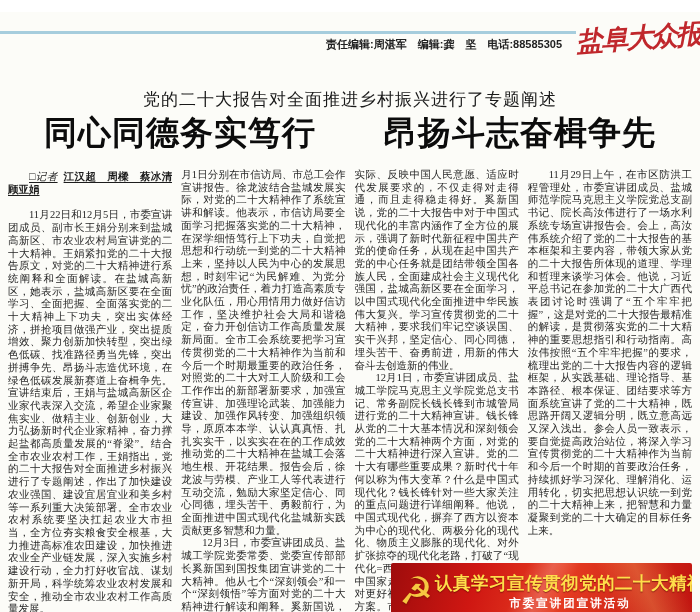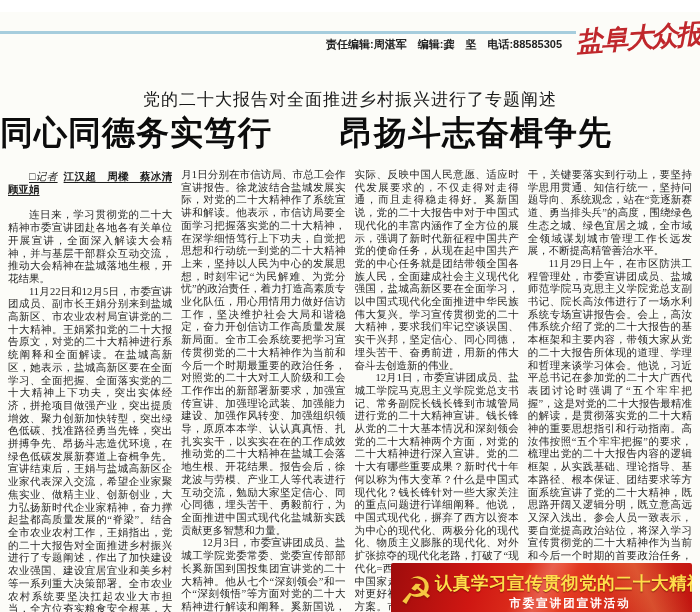--- a/index.html
+++ b/index.html
@@ -20,21 +20,21 @@
     position:absolute; top:8px; left:576px; width:122px; text-align:center;
     color:#c0272c; font-size:27px; font-weight:bold; font-style:italic;
     letter-spacing:-2px; transform:rotate(-4deg); white-space:nowrap;
   }
   
   .kicker {
     position:absolute; top:76px; left:0; width:100%; text-align:center;
     font-size:17px; letter-spacing:1px; color:#191919;
   }
   .headline-main {
-    position:absolute; top:99px; left:0; width:100%; 
+    position:absolute; top:99px; left:0; width:100%; text-align:center;
     font-family:"Liberation Sans","DejaVu Sans",sans-serif;
     font-size:33px; font-weight:900; letter-spacing:1px; color:#0c0c0c; white-space:nowrap;
   }
   
   .body-cols {
     position:absolute; top:157px; left:8px; width:684px; bottom:2px;
     display:flex; gap:9px; overflow:hidden;
   }
   .col { flex:1 1 0; min-width:0; font-size:10.5px; line-height:12.7px;
     text-align:justify; color:#272727; overflow:hidden; }
@@ -86,37 +86,35 @@
 
   <div class="kicker">党的二十大报告对全面推进乡村振兴进行了专题阐述</div>
   <div class="headline-main">同心同德务实笃行　　昂扬斗志奋楫争先</div>
 
   <div class="body-cols">
 
     <div class="col">
       <p class="byline">
         <span class="byline-prefix">□记者</span><span>江汉超　周樑　蔡冰清　顾亚娟</span>
       </p>
-      <p class="para">连日来，学习贯彻党的二十大精神市委宣讲团赴各地各有关单位开展宣讲，全面深入解读大会精神，并与基层干部群众互动交流，推动大会精神在盐城落地生根，开花结果。</p>
       <p class="para">11月22日和12月5日，市委宣讲团成员、副市长王娟分别来到盐城高新区、市农业农村局宣讲党的二十大精神。王娟紧扣党的二十大报告原文，对党的二十大精神进行系统阐释和全面解读。在盐城高新区，她表示，盐城高新区要在全面学习、全面把握、全面落实党的二十大精神上下功夫，突出实体经济，拼抢项目做强产业，突出提质增效、聚力创新加快转型，突出绿色低碳、找准路径勇当先锋，突出拼搏争先、昂扬斗志造优环境，在绿色低碳发展新赛道上奋楫争先。宣讲结束后，王娟与盐城高新区企业家代表深入交流，希望企业家聚焦实业、做精主业、创新创业，大力弘扬新时代企业家精神，奋力撑起盐都高质量发展的“脊梁”。结合全市农业农村工作，王娟指出，党的二十大报告对全面推进乡村振兴进行了专题阐述，作出了加快建设农业强国、建设宜居宜业和美乡村等一系列重大决策部署。全市农业农村系统要坚决扛起农业大市担当，全方位夯实粮食安全根基，大力推进高标准农田建设，加快推进农业全产业链发展，深入实施乡村建设行动，全力打好收官战、谋划新开局，科学统筹农业农村发展和安全，推动全市农业农村工作高质量发展。</p>
 
     </div>
 
     <div class="col">
       <p class="para cont">月1日分别在市信访局、市总工会作宣讲报告。徐龙波结合盐城发展实际，对党的二十大精神作了系统宣讲和解读。他表示，市信访局要全面学习把握落实党的二十大精神，在深学细悟笃行上下功夫，自觉把思想和行动统一到党的二十大精神上来，坚持以人民为中心的发展思想，时刻牢记“为民解难、为党分忧”的政治责任，着力打造高素质专业化队伍，用心用情用力做好信访工作，坚决维护社会大局和谐稳定，奋力开创信访工作高质量发展新局面。全市工会系统要把学习宣传贯彻党的二十大精神作为当前和今后一个时期最重要的政治任务，对照党的二十大对工人阶级和工会工作作出的新部署新要求，加强宣传宣讲、加强理论武装、加强能力建设、加强作风转变、加强组织领导，原原本本学、认认真真悟、扎扎实实干，以实实在在的工作成效推动党的二十大精神在盐城工会落地生根、开花结果。报告会后，徐龙波与劳模、产业工人等代表进行互动交流，勉励大家坚定信心、同心同德，埋头苦干、勇毅前行，为全面推进中国式现代化盐城新实践贡献更多智慧和力量。</p>
       <p class="para">12月3日，市委宣讲团成员、盐城工学院党委常委、党委宣传部部长奚新国到国投集团宣讲党的二十大精神。他从七个“深刻领会”和一个“深刻领悟”等方面对党的二十大精神进行解读和阐释。奚新国说，过去10年来，全国、全省和全市各个领域发生的巨大变化，实现的历史性变革充分说明，新时代的伟大成就，是党和人民一道拼出来干出来奋斗出来的，证明了党的十八大以来，党中央的大政方针和工作部署是完全正确的。中国特色社会主义道路是符合中国</p>
     </div>
 
     <div class="col">
       <p class="para cont">实际、反映中国人民意愿、适应时代发展要求的，不仅走得对走得通，而且走得稳走得好。奚新国说，党的二十大报告中对于中国式现代化的丰富内涵作了全方位的展示，强调了新时代新征程中国共产党的使命任务，从现在起中国共产党的中心任务就是团结带领全国各族人民，全面建成社会主义现代化强国，盐城高新区要在全面学习，以中国式现代化全面推进中华民族伟大复兴。学习宣传贯彻党的二十大精神，要求我们牢记空谈误国、实干兴邦，坚定信心、同心同德，埋头苦干、奋勇前进，用新的伟大奋斗去创造新的伟业。</p>
       <p class="para">12月1日，市委宣讲团成员、盐城工学院马克思主义学院党总支书记、常务副院长钱长锋到市城管局进行党的二十大精神宣讲。钱长锋从党的二十大基本情况和深刻领会党的二十大精神两个方面，对党的二十大精神进行深入宣讲。党的二十大有哪些重要成果？新时代十年何以称为伟大变革？什么是中国式现代化？钱长锋针对一些大家关注的重点问题进行详细阐释。他说，中国式现代化，摒弃了西方以资本为中心的现代化、两极分化的现代化、物质主义膨胀的现代化、对外扩张掠夺的现代化老路，打破了“现代化=西方化”的迷思，拓展了发展中国家走向现代化的途径，为人类对更好社会制度的探索提供了中国方案。市城管局主要负责人表示，全局上下要原原本本学，认认真真悟、踏踏实实</p>
     </div>
 
     <div class="col">
-      <p class="para cont">干，关键要落实到行动上，要坚持学思用贯通、知信行统一，坚持问题导向、系统观念，站在“竞逐新赛道、勇当排头兵”的高度，围绕绿色生态之城、绿色宜居之城，全市域全领域谋划城市管理工作长远发展，不断提高精管善治水平。</p>
       <p class="para">11月29日上午，在市区防洪工程管理处，市委宣讲团成员、盐城师范学院马克思主义学院党总支副书记、院长高汝伟进行了一场水利系统专场宣讲报告会。会上，高汝伟系统介绍了党的二十大报告的基本框架和主要内容，带领大家从党的二十大报告所体现的道理、学理和哲理来谈学习体会。他说，习近平总书记在参加党的二十大广西代表团讨论时强调了“五个牢牢把握”，这是对党的二十大报告最精准的解读，是贯彻落实党的二十大精神的重要思想指引和行动指南。高汝伟按照“五个牢牢把握”的要求，梳理出党的二十大报告内容的逻辑框架，从实践基础、理论指导、基本路径、根本保证、团结要求等方面系统宣讲了党的二十大精神，既思路开阔又逻辑分明，既立意高远又深入浅出。参会人员一致表示，要自觉提高政治站位，将深入学习宣传贯彻党的二十大精神作为当前和今后一个时期的首要政治任务，持续抓好学习深化、理解消化、运用转化，切实把思想认识统一到党的二十大精神上来，把智慧和力量凝聚到党的二十大确定的目标任务上来。</p>
     </div>
 
   </div>
 
   <div class="banner">
     <span class="banner-emblem">☭</span>
     <span class="banner-text">
       <div class="banner-title">认真学习宣传贯彻党的二十大精神</div>
       <div class="banner-sub">市委宣讲团宣讲活动</div>

